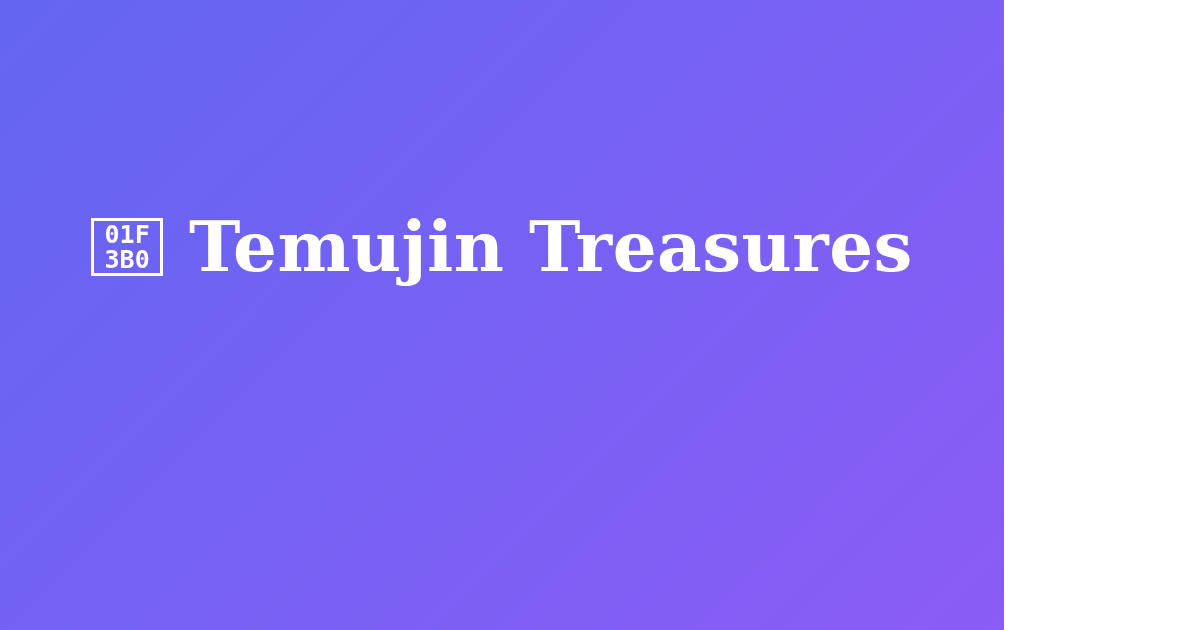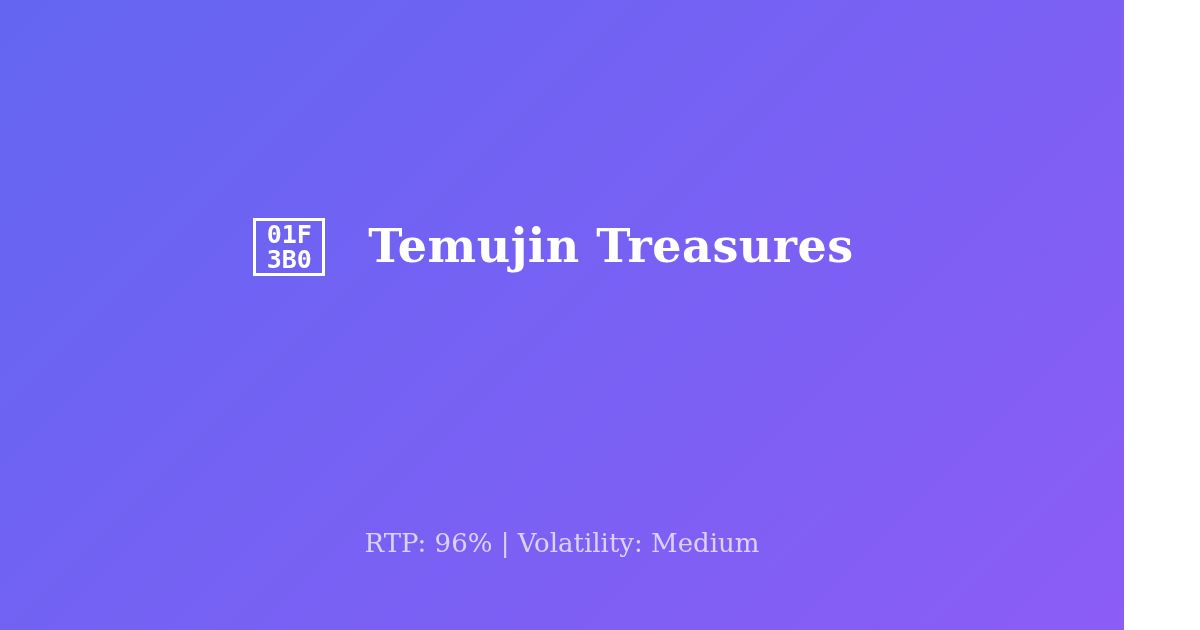--- a/index.html
+++ b/index.html
@@ -9,21 +9,21 @@
 
   body {
     width: 1200px;
     height: 630px;
     overflow: hidden;
     font-family: "DejaVu Serif", "Liberation Serif", serif;
   }
 
   #og-card {
     position: relative;
-    width: 1124px;
+    width: 1004px;
     height: 630px;
     box-sizing: border-box;
     display: flex;
     flex-direction: column;
     align-items: center;
     background: linear-gradient(135deg, #6366f1 0%, #8b5cf6 100%);
     overflow: hidden;
   }
 
   
@@ -70,24 +70,24 @@
   }
 
   .tofu span {
     display: block;
   }
 
   #game-title {
     color: #ffffff;
     font-family: "DejaVu Serif", "Liberation Serif", serif;
     font-weight: 700;
-    font-size: 46px;
+    font-size: 69px;
     line-height: 1.0;
     letter-spacing: 0.5px;
-    margin: 17px;
+    margin: 0;
   }
 
   #game-subtitle {
     margin: 0;
     margin-top: 48px;
     color: rgba(255, 255, 255, 0.80);
     font-family: "DejaVu Serif", "Liberation Serif", serif;
     font-weight: 400;
     font-size: 38px;
     line-height: 1.1;
@@ -122,17 +122,14 @@
         <span>3B0</span>
       </span>
 
       <h1 id="game-title">Temujin Treasures</h1>
 
     </div>
 
 
   </div>
 
-  <div id="meta-footer">
-    <span>RTP: 96% | Volatility: Medium</span>
-  </div>
 
 </div>
 
 </body></html>

